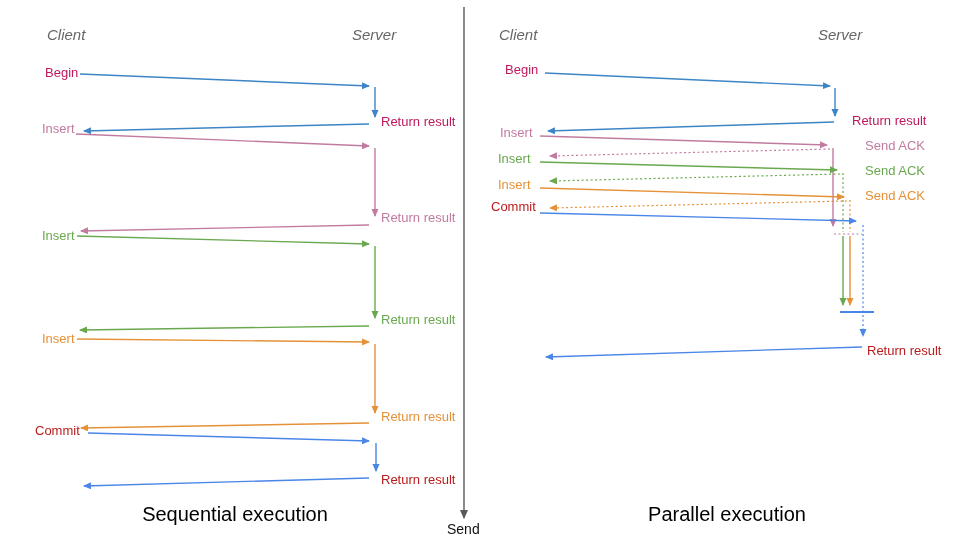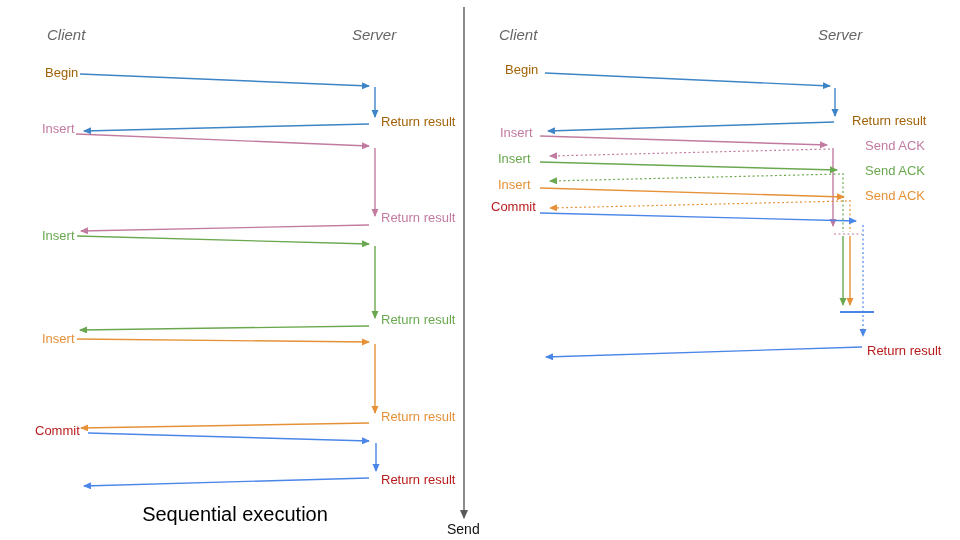--- a/index.html
+++ b/index.html
@@ -5,21 +5,21 @@
   html,body{margin:0;padding:0;background:#fff;}
   #stage{
     position:relative;width:960px;height:540px;background:#ffffff;
     font-family:"Liberation Sans", sans-serif;overflow:hidden;
   }
   #wires{position:absolute;left:0;top:0;}
   .lbl{position:absolute;font-size:13px;line-height:14px;white-space:nowrap;}
   .hdr{position:absolute;font-size:15px;font-style:italic;color:#666666;white-space:nowrap;}
   .caption{position:absolute;font-size:20px;color:#000000;transform:translateX(-50%);white-space:nowrap;}
   .timelbl{position:absolute;font-size:14px;color:#111111;white-space:nowrap;}
-  .c-bblue{color:#a16207}.c-pink{color:#c27ba0}.c-green{color:#6aa84f}
+  .c-bblue{color:#be185d}.c-pink{color:#c27ba0}.c-green{color:#6aa84f}
   .c-orange{color:#e69138}.c-cblue{color:#b91c1c}
   line{fill:none;stroke-width:1.4;}
   .s-bblue{stroke:#3d85c6}.s-pink{stroke:#c27ba0}.s-green{stroke:#6aa84f}
   .s-orange{stroke:#e69138}.s-cblue{stroke:#4a86e8}.s-gray{stroke:#595959}
   .dotted{stroke-dasharray:2 2.5;stroke-width:1.2;}
   .bar{stroke-width:2;}
 </style>
 </head>
 <body>
 
@@ -127,15 +127,16 @@
   <div class="lbl c-bblue" style="left:505px;top:63px">Begin</div>
   <div class="lbl c-bblue" style="left:852px;top:114px">Return result</div>
   <div class="lbl c-pink" style="left:500px;top:126px">Insert</div>
   <div class="lbl c-pink" style="left:865px;top:139px">Send ACK</div>
   <div class="lbl c-green" style="left:498px;top:152px">Insert</div>
   <div class="lbl c-green" style="left:865px;top:164px">Send ACK</div>
   <div class="lbl c-orange" style="left:498px;top:178px">Insert</div>
   <div class="lbl c-orange" style="left:865px;top:189px">Send ACK</div>
   <div class="lbl c-cblue" style="left:491px;top:200px">Commit</div>
   <div class="lbl c-cblue" style="left:867px;top:344px">Return result</div>
+  <div class="caption" style="left:727px;top:503px">Parallel execution</div>
 
   <div class="timelbl" style="left:447px;top:521px">Send</div>
 </div>
 
 </body></html>

